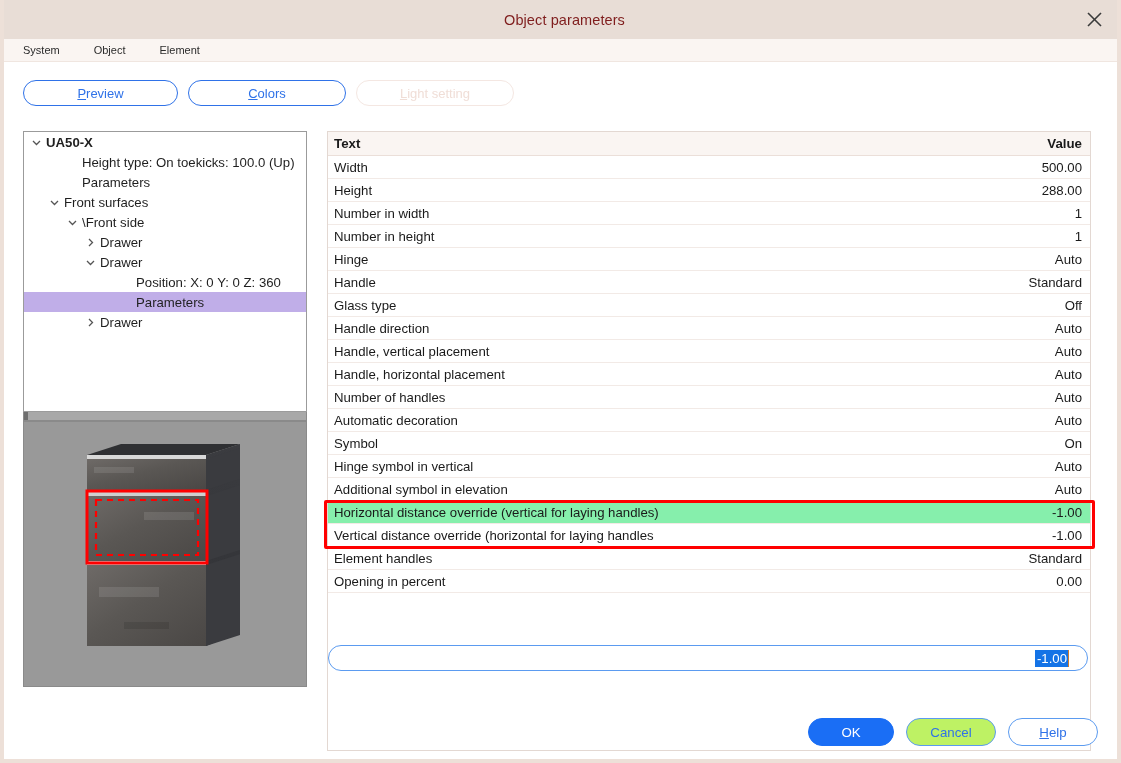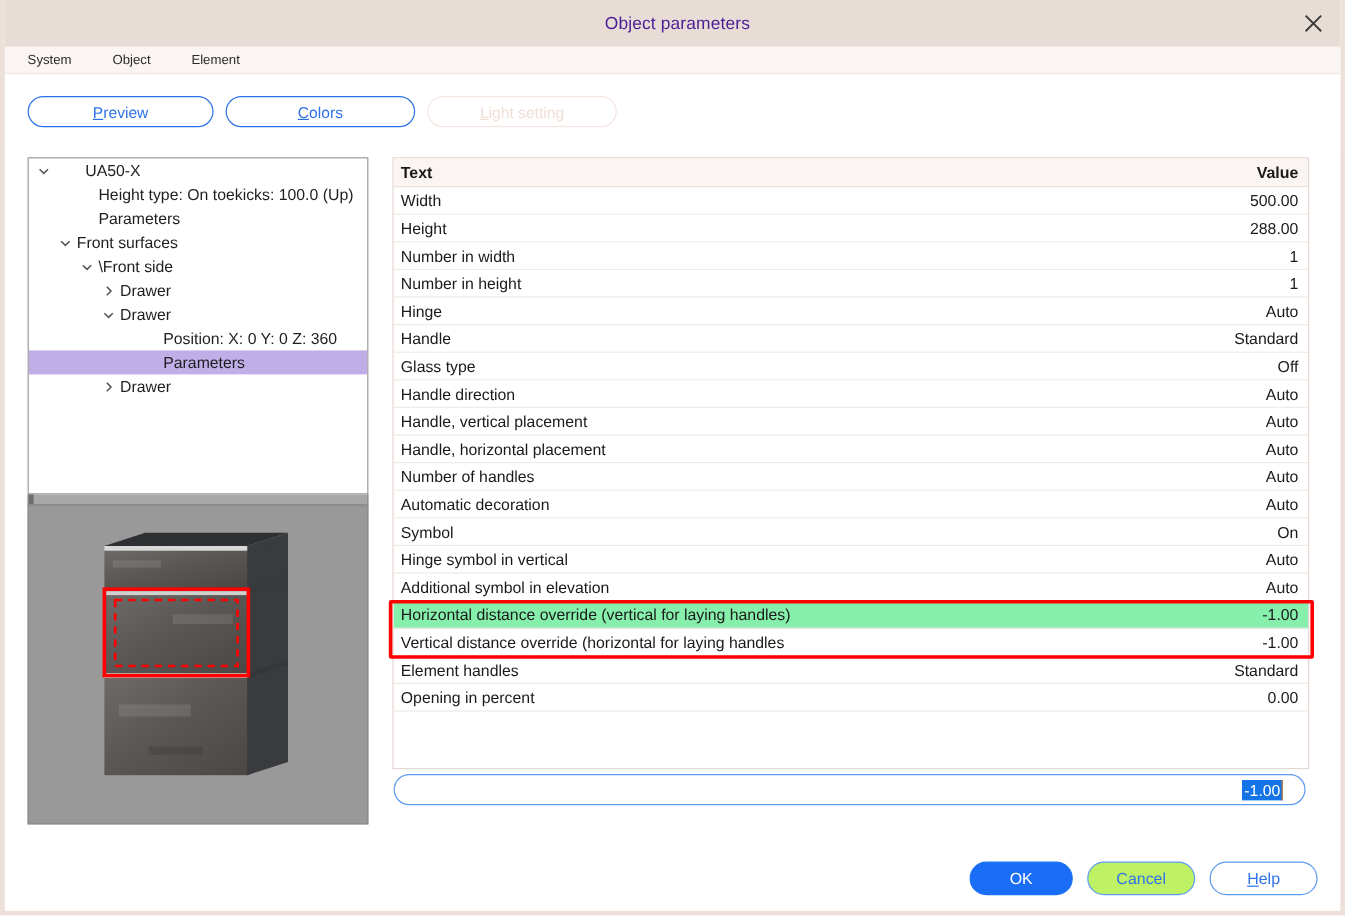--- a/index.html
+++ b/index.html
@@ -19,21 +19,21 @@
     overflow: hidden;
   }
   
   #titlebar {
     position: absolute; left: 0; top: 0;
     width: 1121px; height: 39px;
     background: #e8ddd6;
     display: flex; align-items: center; justify-content: center;
   }
   #title-text {
-    font-size: 14.5px; color: #4c1d95; letter-spacing: .1px;
+    font-size: 14.5px; color: #7f1d1d; letter-spacing: .1px;
   }
   #close-btn {
     position: absolute; right: 8px; top: 0;
     width: 46px; height: 39px;
     display: flex; align-items: center; justify-content: center;
     cursor: pointer;
   }
   #close-btn svg { display: block; }
   
   #menubar {
@@ -78,21 +78,21 @@
     border: 1px solid #9b9b9b;
     overflow: hidden;
   }
   .tree-row {
     height: 20px;
     display: flex; align-items: center;
     font-size: 13.2px; color: #1f1f1f;
     white-space: nowrap;
     cursor: pointer;
   }
-  .tree-row.bold { font-weight: normal; gap: 25px; }
+  .tree-row.bold { font-weight: bold; }
   .tree-row.selected { background: #c0aee8; }
   .chev {
     width: 17px; min-width: 17px;
     display: flex; align-items: center; justify-content: center;
   }
   .chev svg { display: block; }
   .tree-label { padding-left: 1px; }
   #tree-scroll {
     position: absolute; left: 19px; top: 412px;
     width: 284px; height: 9px;
@@ -106,21 +106,21 @@
   #preview-panel {
     position: absolute; left: 19px; top: 421px;
     width: 284px; height: 266px;
     background: #999999;
     border: 1px solid #8a8a8a;
     overflow: hidden;
   }
   
   #table-panel {
     position: absolute; left: 323px; top: 131px;
-    width: 764px; height: 510px;
+    width: 764px; height: 620px;
     background: #ffffff;
     border: 1px solid #e3d8d2;
     overflow: hidden;
   }
   #table-header {
     height: 24px;
     background: #faf5f2;
     border-bottom: 1px solid #ebdfd9;
     display: flex; align-items: center;
     font-weight: bold; font-size: 13.3px; color: #1a1a1a;

